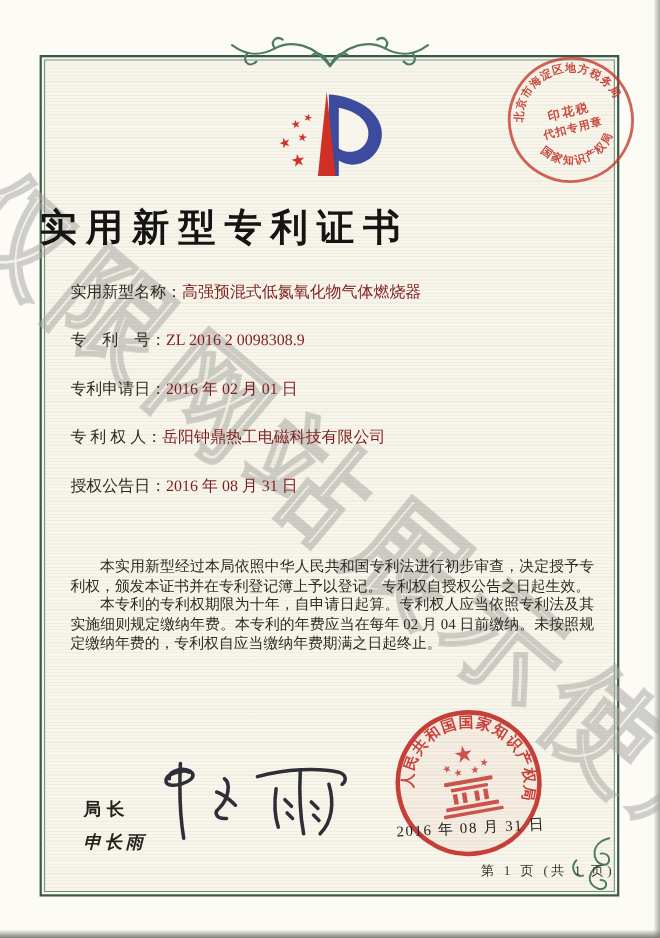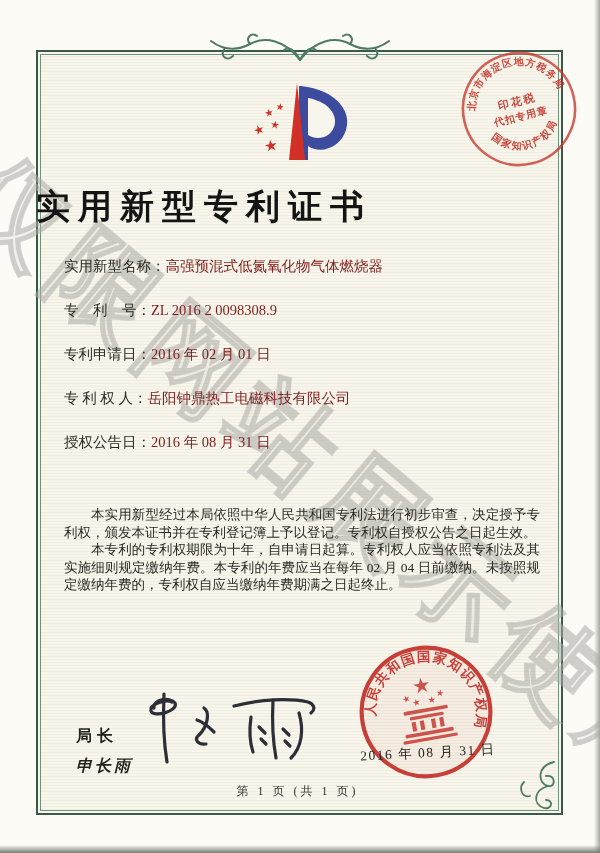--- a/index.html
+++ b/index.html
@@ -48,21 +48,21 @@
   .body-text p{margin:0;text-indent:2em;}
   .signer{position:absolute;left:76px;top:726px;z-index:2;color:#23221d;}
   .signer .t{font-size:16px;font-weight:700;letter-spacing:5px;margin-bottom:9px;}
   .signer .n{font-size:16px;font-weight:700;letter-spacing:3px;font-style:italic;}
   .signature{position:absolute;left:130px;top:686px;z-index:2;}
   .gov-seal{position:absolute;left:356px;top:642px;z-index:3;transform:rotate(-10deg);opacity:.92;}
   .seal-date{position:absolute;left:348px;top:744px;width:160px;z-index:4;
     font-size:13.5px;letter-spacing:1.5px;color:#23231f;transform:rotate(-3deg);text-align:center;}
   .tax-stamp{position:absolute;left:458px;top:48px;z-index:3;transform:rotate(-14deg);opacity:.9;}
   .footer{position:absolute;left:36px;top:783px;width:523px;z-index:2;
-    text-align:center;font-size:12px;letter-spacing:3px;color:#35342f;}
+    text-align:right;font-size:12px;letter-spacing:3px;color:#35342f;}
   .top-ornament{position:absolute;left:205px;top:28px;z-index:2;}
   .corner-ornament{position:absolute;left:514px;top:758px;z-index:2;}
   .sipo-logo{position:absolute;left:240px;top:80px;z-index:2;}
 </style>
 </head>
 <body>
 
 <div class="page">
 
   <div class="frame"></div>

